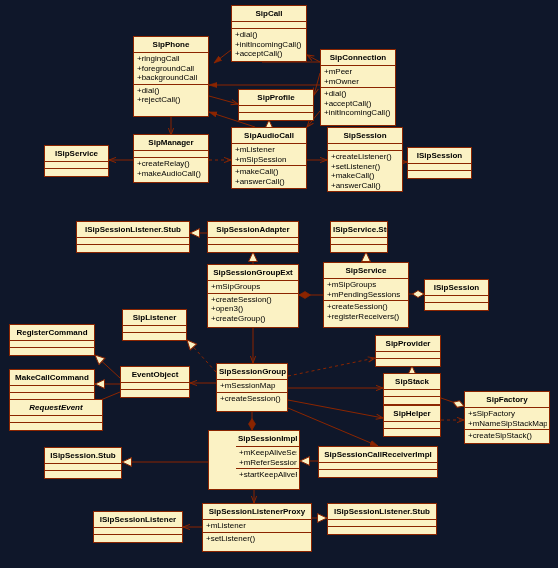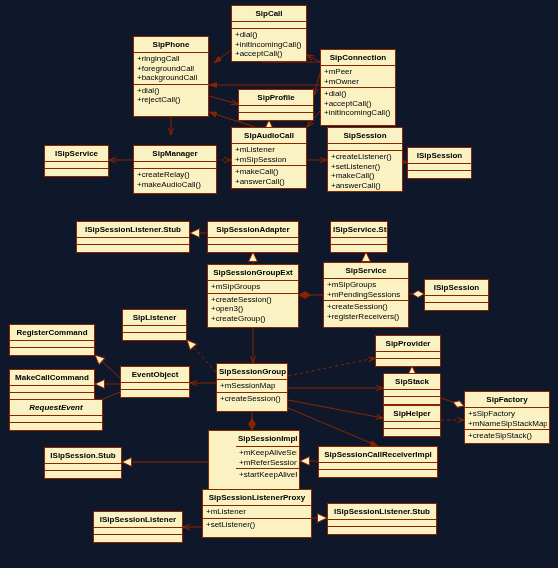--- a/index.html
+++ b/index.html
@@ -205,21 +205,21 @@
           <div class="uml-row">+dial()</div>
           <div class="uml-row">+acceptCall()</div>
           <div class="uml-row">+initIncomingCall()</div>
         </div>
       </div>
       <div class="uml-class" style="left: 238px; top: 89px; width: 76px; min-height: 31px;">
         <div class="uml-name">SipProfile</div>
         <div class="uml-attrs empty-compartment"></div>
         <div class="uml-ops empty-compartment"></div>
       </div>
-      <div class="uml-class" style="left: 133px; top: 145px; width: 84px; min-height: 49px;">
+      <div class="uml-class" style="left: 133px; top: 134px; width: 76px; min-height: 49px;">
         <div class="uml-name">SipManager</div>
         <div class="uml-attrs empty-compartment"></div>
         <div class="uml-ops">
           <div class="uml-row">+createRelay()</div>
           <div class="uml-row">+makeAudioCall()</div>
         </div>
       </div>
       <div class="uml-class" style="left: 44px; top: 145px; width: 65px; min-height: 31px;">
         <div class="uml-name">ISipService</div>
         <div class="uml-attrs empty-compartment"></div>
@@ -365,21 +365,21 @@
       <div class="uml-class" style="left: 44px; top: 447px; width: 78px; min-height: 31px;">
         <div class="uml-name">ISipSession.Stub</div>
         <div class="uml-attrs empty-compartment"></div>
         <div class="uml-ops empty-compartment"></div>
       </div>
       <div class="uml-class" style="left: 318px; top: 446px; width: 120px; min-height: 31px;">
         <div class="uml-name">SipSessionCallReceiverImpl</div>
         <div class="uml-attrs empty-compartment"></div>
         <div class="uml-ops empty-compartment"></div>
       </div>
-      <div class="uml-class" style="left: 202px; top: 489px; width: 110px; min-height: 49px;">
+      <div class="uml-class" style="left: 202px; top: 503px; width: 110px; min-height: 49px;">
         <div class="uml-name">SipSessionListenerProxy</div>
         <div class="uml-attrs">
           <div class="uml-row">+mListener</div>
         </div>
         <div class="uml-ops">
           <div class="uml-row">+setListener()</div>
         </div>
       </div>
       <div class="uml-class" style="left: 93px; top: 511px; width: 90px; min-height: 31px;">
         <div class="uml-name">ISipSessionListener</div>

